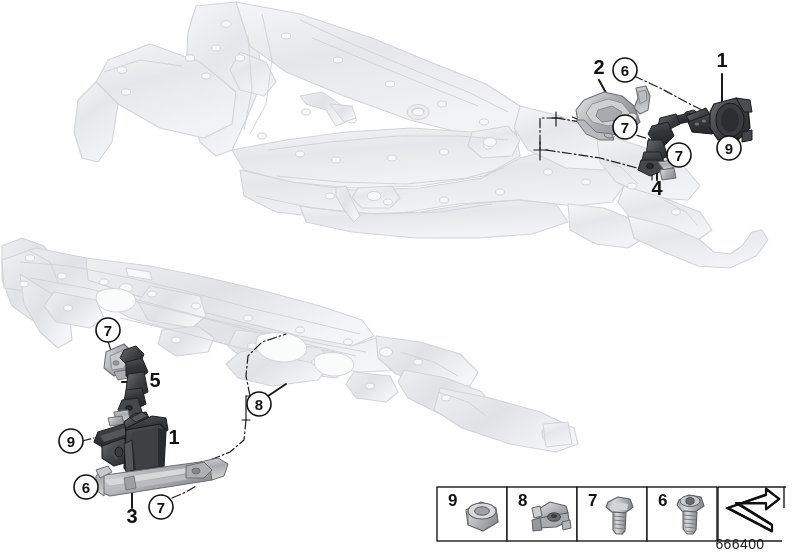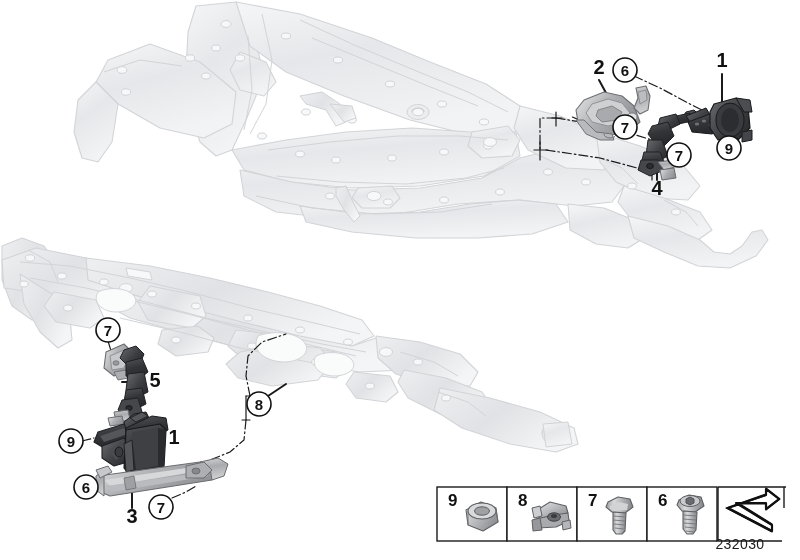--- a/index.html
+++ b/index.html
@@ -477,15 +477,15 @@
       <path d="M282 55 L346 55" fill="none" stroke="#1a1a1a" stroke-width="1.4"></path>
       <path d="M348 1 L348 22" fill="none" stroke="#1a1a1a" stroke-width="1.4"></path>
       <g>
         <path d="M330 8 L330 2 L344 13 L330 24 L330 18 L304 18 L336 38 L336 46 L290 22 Z" fill="#101010" stroke="#101010" stroke-width="1.2" stroke-linejoin="round"></path>
         <path d="M330 10 L330 4 L342 13 L330 22 L330 16 L298 16 L336 40 L336 44 L294 22 Z" fill="#ffffff"></path>
         <path d="M330 9 L330 3 L343 13 L330 23 L330 17 L300 17 L336 39 L336 45 L292 22 Z" fill="none" stroke="#101010" stroke-width="2.2" stroke-linejoin="round"></path>
       </g>
     </g>
   </svg>
 
-  <div id="partno">232030</div>
+  <div id="partno">666400</div>
 
 </div>
 
 </body></html>

